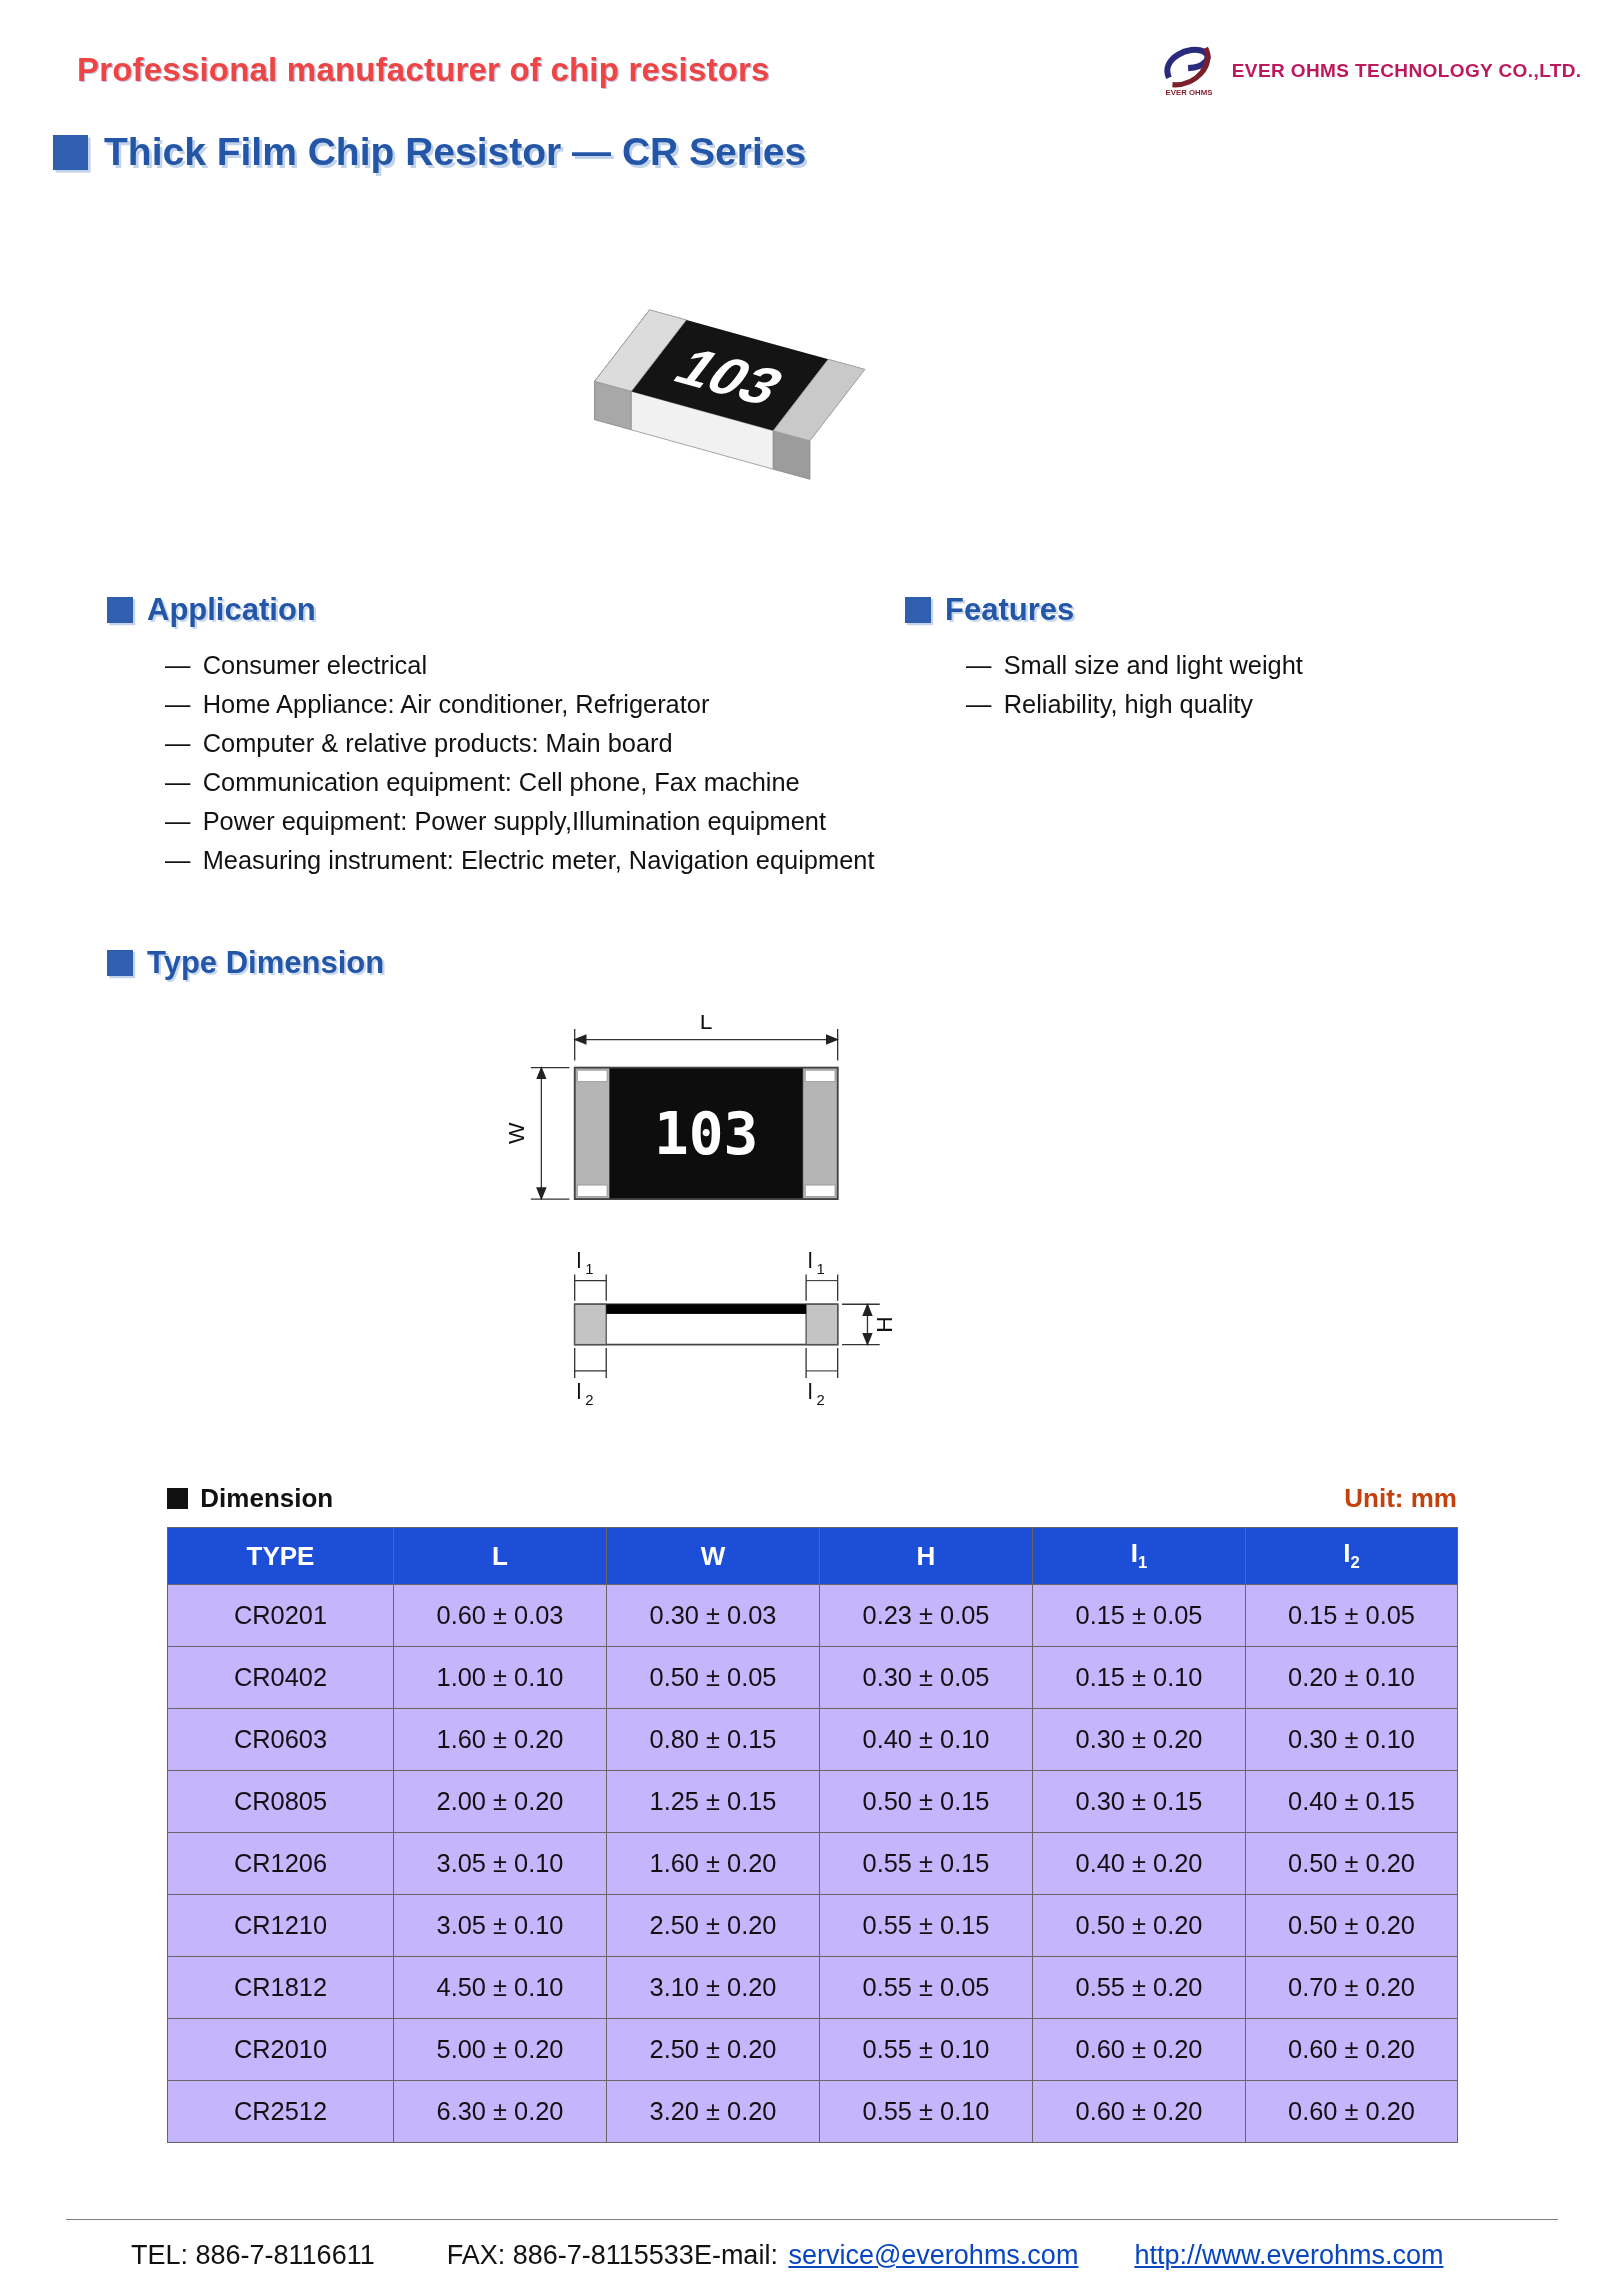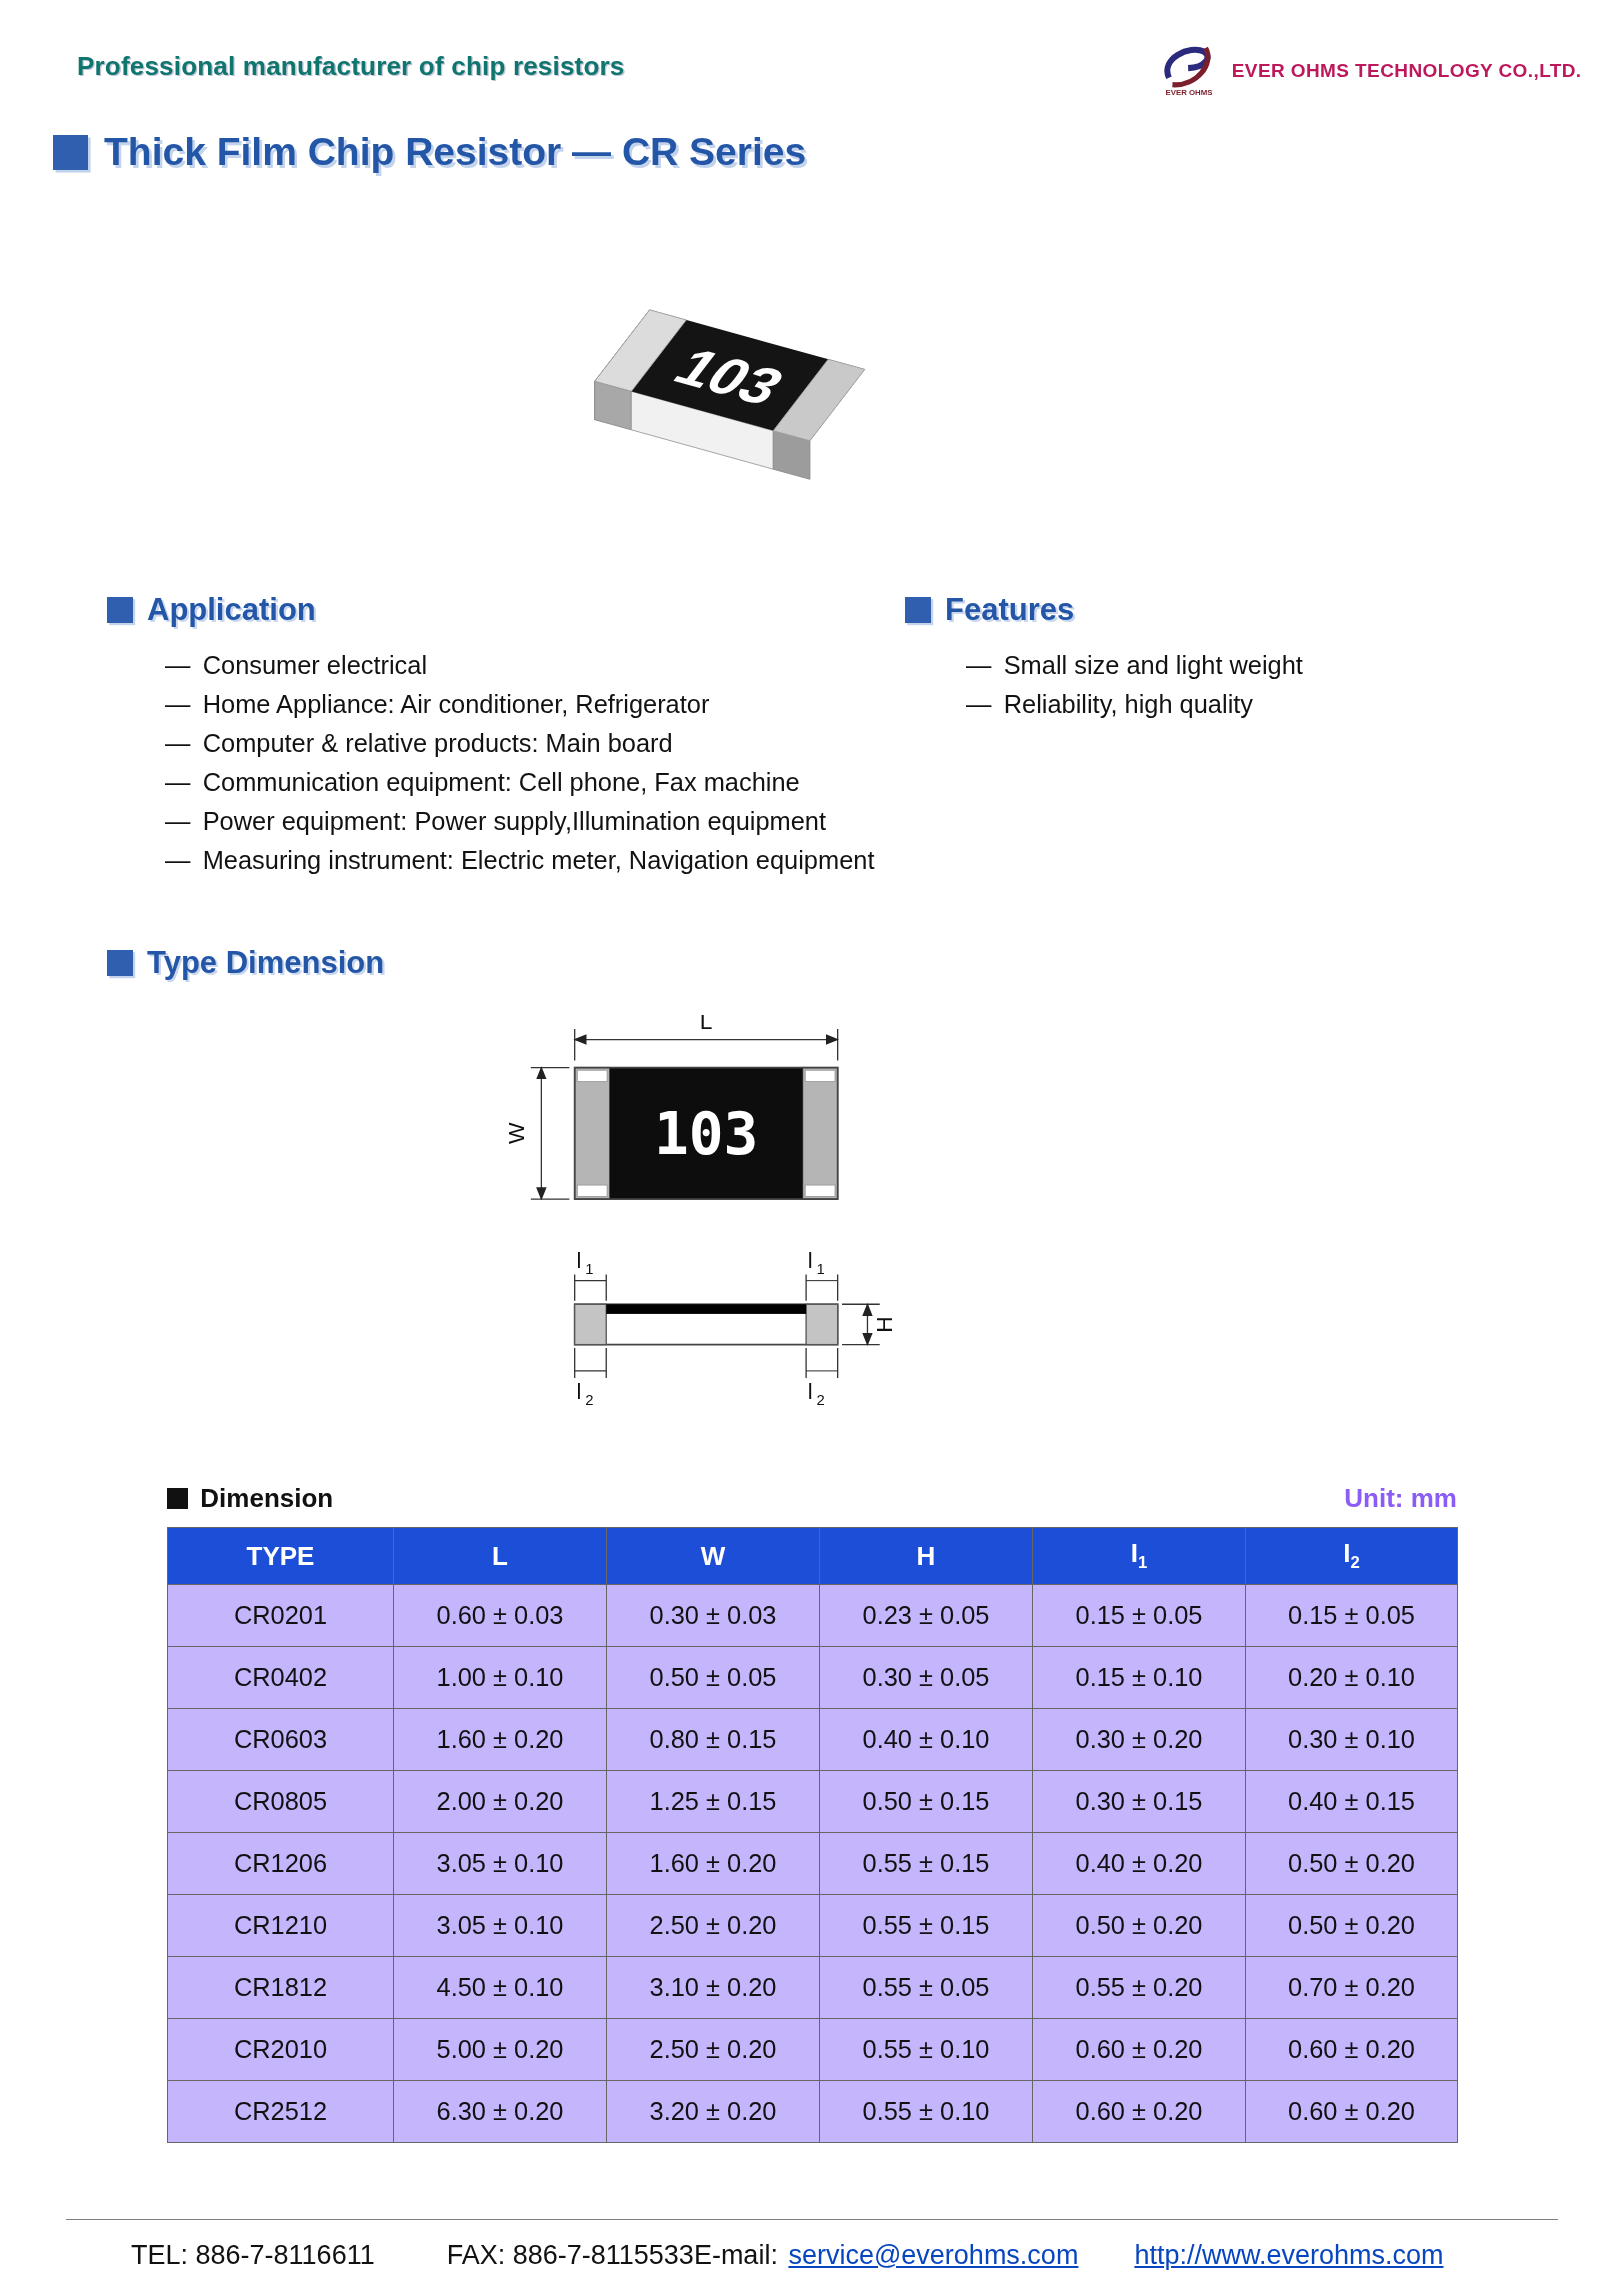--- a/index.html
+++ b/index.html
@@ -3,22 +3,22 @@
 <meta charset="utf-8">
 <style>
   html,body{margin:0;padding:0;background:#ffffff;}
   .page{
     position:relative;width:1623px;height:2295px;background:#fff;
     font-family:"Liberation Sans",sans-serif;color:#111;overflow:hidden;
   }
 
   
   .tagline{
-    position:absolute;left:77px;top:51px;font-size:26px;font-weight:bold;
-    color:#0f766e;text-shadow:1.3px 1.3px 0 #c2c2da;letter-spacing:0.2px;
+    position:absolute;left:77px;top:51px;font-size:33px;font-weight:bold;
+    color:#ef4444;text-shadow:1.3px 1.3px 0 #c2c2da;letter-spacing:0.2px;
   }
   .brand{position:absolute;left:1155px;top:39px;display:flex;align-items:center;gap:8.8px;}
   .brand-name{font-size:19px;font-weight:bold;color:#be185d;letter-spacing:0.4px;}
 
   
   .title-row{position:absolute;left:53px;top:130px;display:flex;align-items:center;gap:16px;}
   .title-square{width:35px;height:35px;background:#2f5fae;box-shadow:2.6px 2.6px 0 #c3d3ec;}
   .title-text{font-size:39px;font-weight:bold;color:#2456a8;text-shadow:2.6px 2.6px 0 #c3d3ec;}
 
   
@@ -36,21 +36,21 @@
   .section-feat ul.plain{margin-left:61px;}
   .dash{flex:0 0 auto;}
 
   
   .drawing{position:absolute;left:443px;top:1015px;width:614px;height:412px;}
 
   
   .dim-row{position:absolute;left:167px;top:1483px;width:1290px;display:flex;align-items:center;}
   .dim-square{width:21px;height:21px;background:#111;margin-right:12.3px;flex:0 0 auto;}
   .dim-label{font-size:26px;font-weight:bold;color:#111;}
-  .unit{margin-left:auto;font-size:26px;font-weight:bold;color:#8b5cf6;}
+  .unit{margin-left:auto;font-size:26px;font-weight:bold;color:#c2410c;}
   table.dim{
     position:absolute;left:167px;top:1527px;width:1290px;
     border-collapse:collapse;table-layout:fixed;
   }
   table.dim th{
     background:#1d4ed8;color:#fff;font-size:26px;font-weight:bold;
     height:54px;border:1.8px solid #666;text-align:center;
   }
   table.dim th sub{font-size:16.7px;}
   table.dim td{

